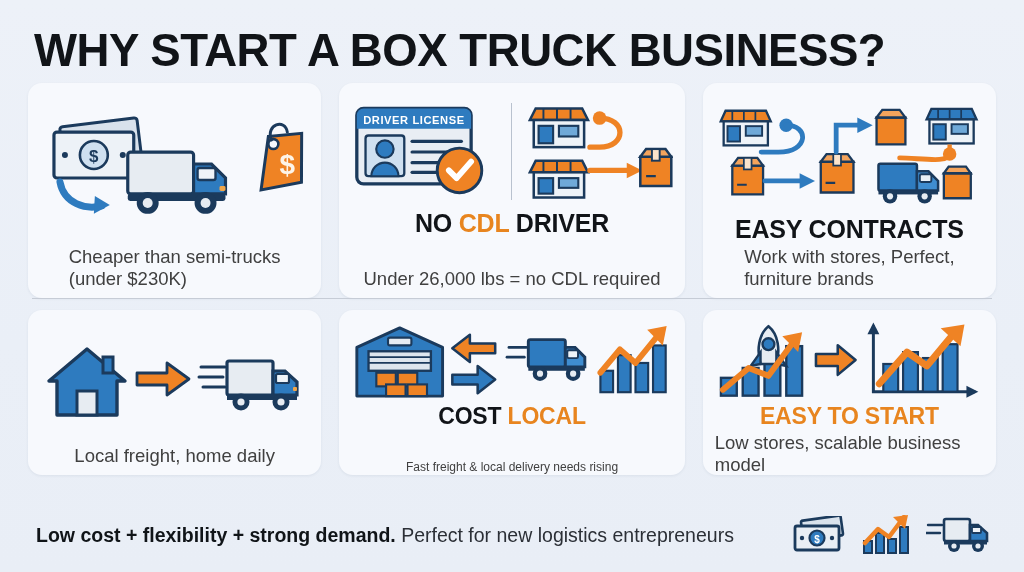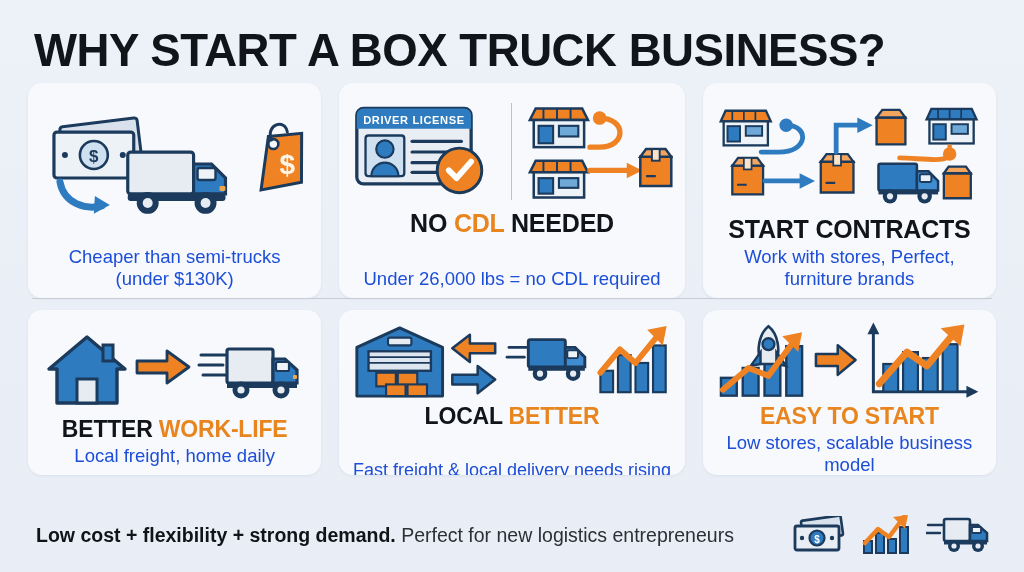--- a/index.html
+++ b/index.html
@@ -67,28 +67,27 @@
     color: #111418;
     letter-spacing: -0.2px;
     line-height: 1.05;
     text-align: center;
     white-space: nowrap;
   }
   .row-bottom .headline { font-size: 23px; }
   .orange { color: #e8851f; }
   .sub {
     font-size: 18.5px;
-    color: #1d4ed8;
-    text-align: center;
+    color: #404040;
     line-height: 1.18;
     margin-top: 4px;
     font-family: "Liberation Sans", sans-serif;
   }
   .card.c2 .sub { font-size: 18.5px; margin-top: 32px; }
-  .card.c2.b .sub { font-size: 18px; text-decoration: underline; }
+  .card.c2.b .sub { font-size: 12px; }
   .vdiv { width: 1px; align-self: stretch; background: #b9c2cf; margin: 10px 8px; }
   
   .footer {
     height: 62px;
     display: flex; align-items: center;
     padding: 0 32px 12px 36px;
     gap: 14px;
   }
   .foot-text { font-size: 19.5px; color: #2b2f36; white-space: nowrap; }
   .foot-text b { color: #101418; font-weight: bold; }
@@ -137,21 +136,21 @@
             </g>
 
             <g transform="translate(190,6)">
               <path d="M34 20 L66 10 L76 58 L38 74 Z" fill="#ef8324" stroke="#1b3a5c" stroke-width="3" transform="rotate(12 54 42)"></path>
               <circle cx="44" cy="24" r="5" fill="#f7f9fd" stroke="#1b3a5c" stroke-width="2.6"></circle>
               <path d="M42 20 C36 4, 56 -2, 58 12" fill="none" stroke="#1b3a5c" stroke-width="3" stroke-linecap="round"></path>
               <text x="58" y="54" font-size="28" font-weight="bold" fill="#fdf4e8" text-anchor="middle" font-family="Liberation Sans, sans-serif">$</text>
             </g>
           </svg>
         </div>
-        <div class="sub"><span>Cheaper than semi-trucks</span><br><span>(under $130K)</span></div>
+        <div class="sub"><span>Cheaper than semi-trucks</span><br><span>(under $230K)</span></div>
       </div>
 
       <div class="card c2">
         <div class="art">
           <svg width="150" height="105" viewBox="0 0 150 105">
             <rect x="6" y="8" width="118" height="78" rx="7" fill="#e9eef4" stroke="#1b3a5c" stroke-width="3.4"></rect>
             <path d="M6 15 a7 7 0 0 1 7 -7 h104 a7 7 0 0 1 7 7 v14 h-118 z" fill="#2e7bbf"></path>
             <text x="65" y="24" font-size="11.5" font-weight="bold" fill="#ffffff" text-anchor="middle" letter-spacing="0.6" font-family="Liberation Sans, sans-serif">DRIVER LICENSE</text>
             <rect x="15" y="36" width="40" height="42" rx="3" fill="#cfe0f0" stroke="#1b3a5c" stroke-width="2.4"></rect>
             <circle cx="35" cy="50" r="9" fill="#2e7bbf" stroke="#1b3a5c" stroke-width="2.2"></circle>
@@ -190,21 +189,21 @@
             <path d="M104 64 L120 72 L104 80 Z" fill="#ef8324"></path>
 
             <g transform="translate(116,50)">
               <path d="M2 8 h32 v30 h-32 z" fill="#ef8324" stroke="#1b3a5c" stroke-width="2.6"></path>
               <path d="M2 8 l6 -8 h20 l6 8 z" fill="#f4a45c" stroke="#1b3a5c" stroke-width="2.6"></path>
               <rect x="14" y="0" width="8" height="12" fill="#fbe3cb" stroke="#1b3a5c" stroke-width="2"></rect>
               <line x1="8" y1="28" x2="18" y2="28" stroke="#1b3a5c" stroke-width="2.4"></line>
             </g>
           </svg>
         </div>
-        <div class="headline"><span>NO </span><span class="orange">CDL</span><span> NEEDED</span></div>
+        <div class="headline"><span>NO </span><span class="orange">CDL</span><span> DRIVER</span></div>
         <div class="sub">Under 26,000 lbs = no CDL required</div>
       </div>
 
       <div class="card c3">
         <div class="art">
           <svg width="280" height="106" viewBox="0 0 280 106">
 
             <g transform="translate(4,4)">
               <path d="M2 14 l5 -11 h42 l5 11 z" fill="#ef8324" stroke="#1b3a5c" stroke-width="2.4"></path>
               <path d="M14 3 v11 M26 3 v11 M38 3 v11" stroke="#1b3a5c" stroke-width="1.8"></path>
@@ -259,21 +258,21 @@
               <circle cx="50" cy="38" r="7.5" fill="#1b3a5c"></circle>
                 <circle cx="50" cy="38" r="3.2" fill="#e7ecf2"></circle>
             </g>
 
             <g transform="translate(236,64)">
               <path d="M2 8 h28 v26 h-28 z" fill="#ef8324" stroke="#1b3a5c" stroke-width="2.4"></path>
               <path d="M2 8 l5 -7 h18 l5 7 z" fill="#f4a45c" stroke="#1b3a5c" stroke-width="2.4"></path>
             </g>
           </svg>
         </div>
-        <div class="headline">START CONTRACTS</div>
+        <div class="headline">EASY CONTRACTS</div>
         <div class="sub"><span>Work with stores, Perfect,</span><br><span>furniture brands</span></div>
       </div>
     </div>
 
     <div class="divider"></div>
 
     <div class="row row-bottom">
 
       <div class="card c1">
         <div class="art">
@@ -300,21 +299,20 @@
               <rect x="63" y="17" width="13" height="9" rx="1.5" fill="#eef3f8" stroke="#1b3a5c" stroke-width="2.2"></rect>
               <rect x="14" y="38" width="70" height="5" fill="#1b3a5c"></rect>
               <circle cx="28" cy="45" r="8.5" fill="#1b3a5c"></circle>
                 <circle cx="28" cy="45" r="3.6" fill="#e7ecf2"></circle>
               <circle cx="68" cy="45" r="8.5" fill="#1b3a5c"></circle>
                 <circle cx="68" cy="45" r="3.6" fill="#e7ecf2"></circle>
               <rect x="80" y="30" width="4" height="4" rx="1" fill="#f0a64a"></rect>
             </g>
           </svg>
         </div>
-        <div class="headline"><span>BETTER </span><span class="orange">WORK-LIFE</span></div>
         <div class="sub">Local freight, home daily</div>
       </div>
 
       <div class="card c2 b">
         <div class="art">
           <svg width="330" height="82" viewBox="0 0 330 82">
 
             <g transform="translate(4,4)">
               <path d="M2 22 L46 2 L90 22 L90 72 L2 72 Z" fill="#2e7bbf" stroke="#1b3a5c" stroke-width="3" stroke-linejoin="round"></path>
               <rect x="34" y="12" width="24" height="8" rx="2" fill="#e7ecf2" stroke="#1b3a5c" stroke-width="2.2"></rect>
@@ -352,21 +350,21 @@
             <g transform="translate(254,2)">
               <rect x="2" y="48" width="13" height="22" fill="#2e7bbf" stroke="#1b3a5c" stroke-width="2.2"></rect>
               <rect x="20" y="32" width="13" height="38" fill="#2e7bbf" stroke="#1b3a5c" stroke-width="2.2"></rect>
               <rect x="38" y="40" width="13" height="30" fill="#2e7bbf" stroke="#1b3a5c" stroke-width="2.2"></rect>
               <rect x="56" y="22" width="13" height="48" fill="#2e7bbf" stroke="#1b3a5c" stroke-width="2.2"></rect>
               <path d="M2 50 L22 26 L38 40 L64 8" fill="none" stroke="#ef8324" stroke-width="6" stroke-linecap="round" stroke-linejoin="round"></path>
               <path d="M50 6 L70 2 L66 22 Z" fill="#ef8324"></path>
             </g>
           </svg>
         </div>
-        <div class="headline"><span>LOCAL </span><span class="orange">BETTER</span></div>
+        <div class="headline"><span>COST </span><span class="orange">LOCAL</span></div>
         <div class="sub">Fast freight &amp; local delivery needs rising</div>
       </div>
 
       <div class="card c3">
         <div class="art">
           <svg width="272" height="80" viewBox="0 0 272 80">
 
             <g transform="translate(2,2)">
               <rect x="4" y="54" width="16" height="18" fill="#2e7bbf" stroke="#1b3a5c" stroke-width="2.4"></rect>
               <rect x="26" y="44" width="16" height="28" fill="#2e7bbf" stroke="#1b3a5c" stroke-width="2.4"></rect>

